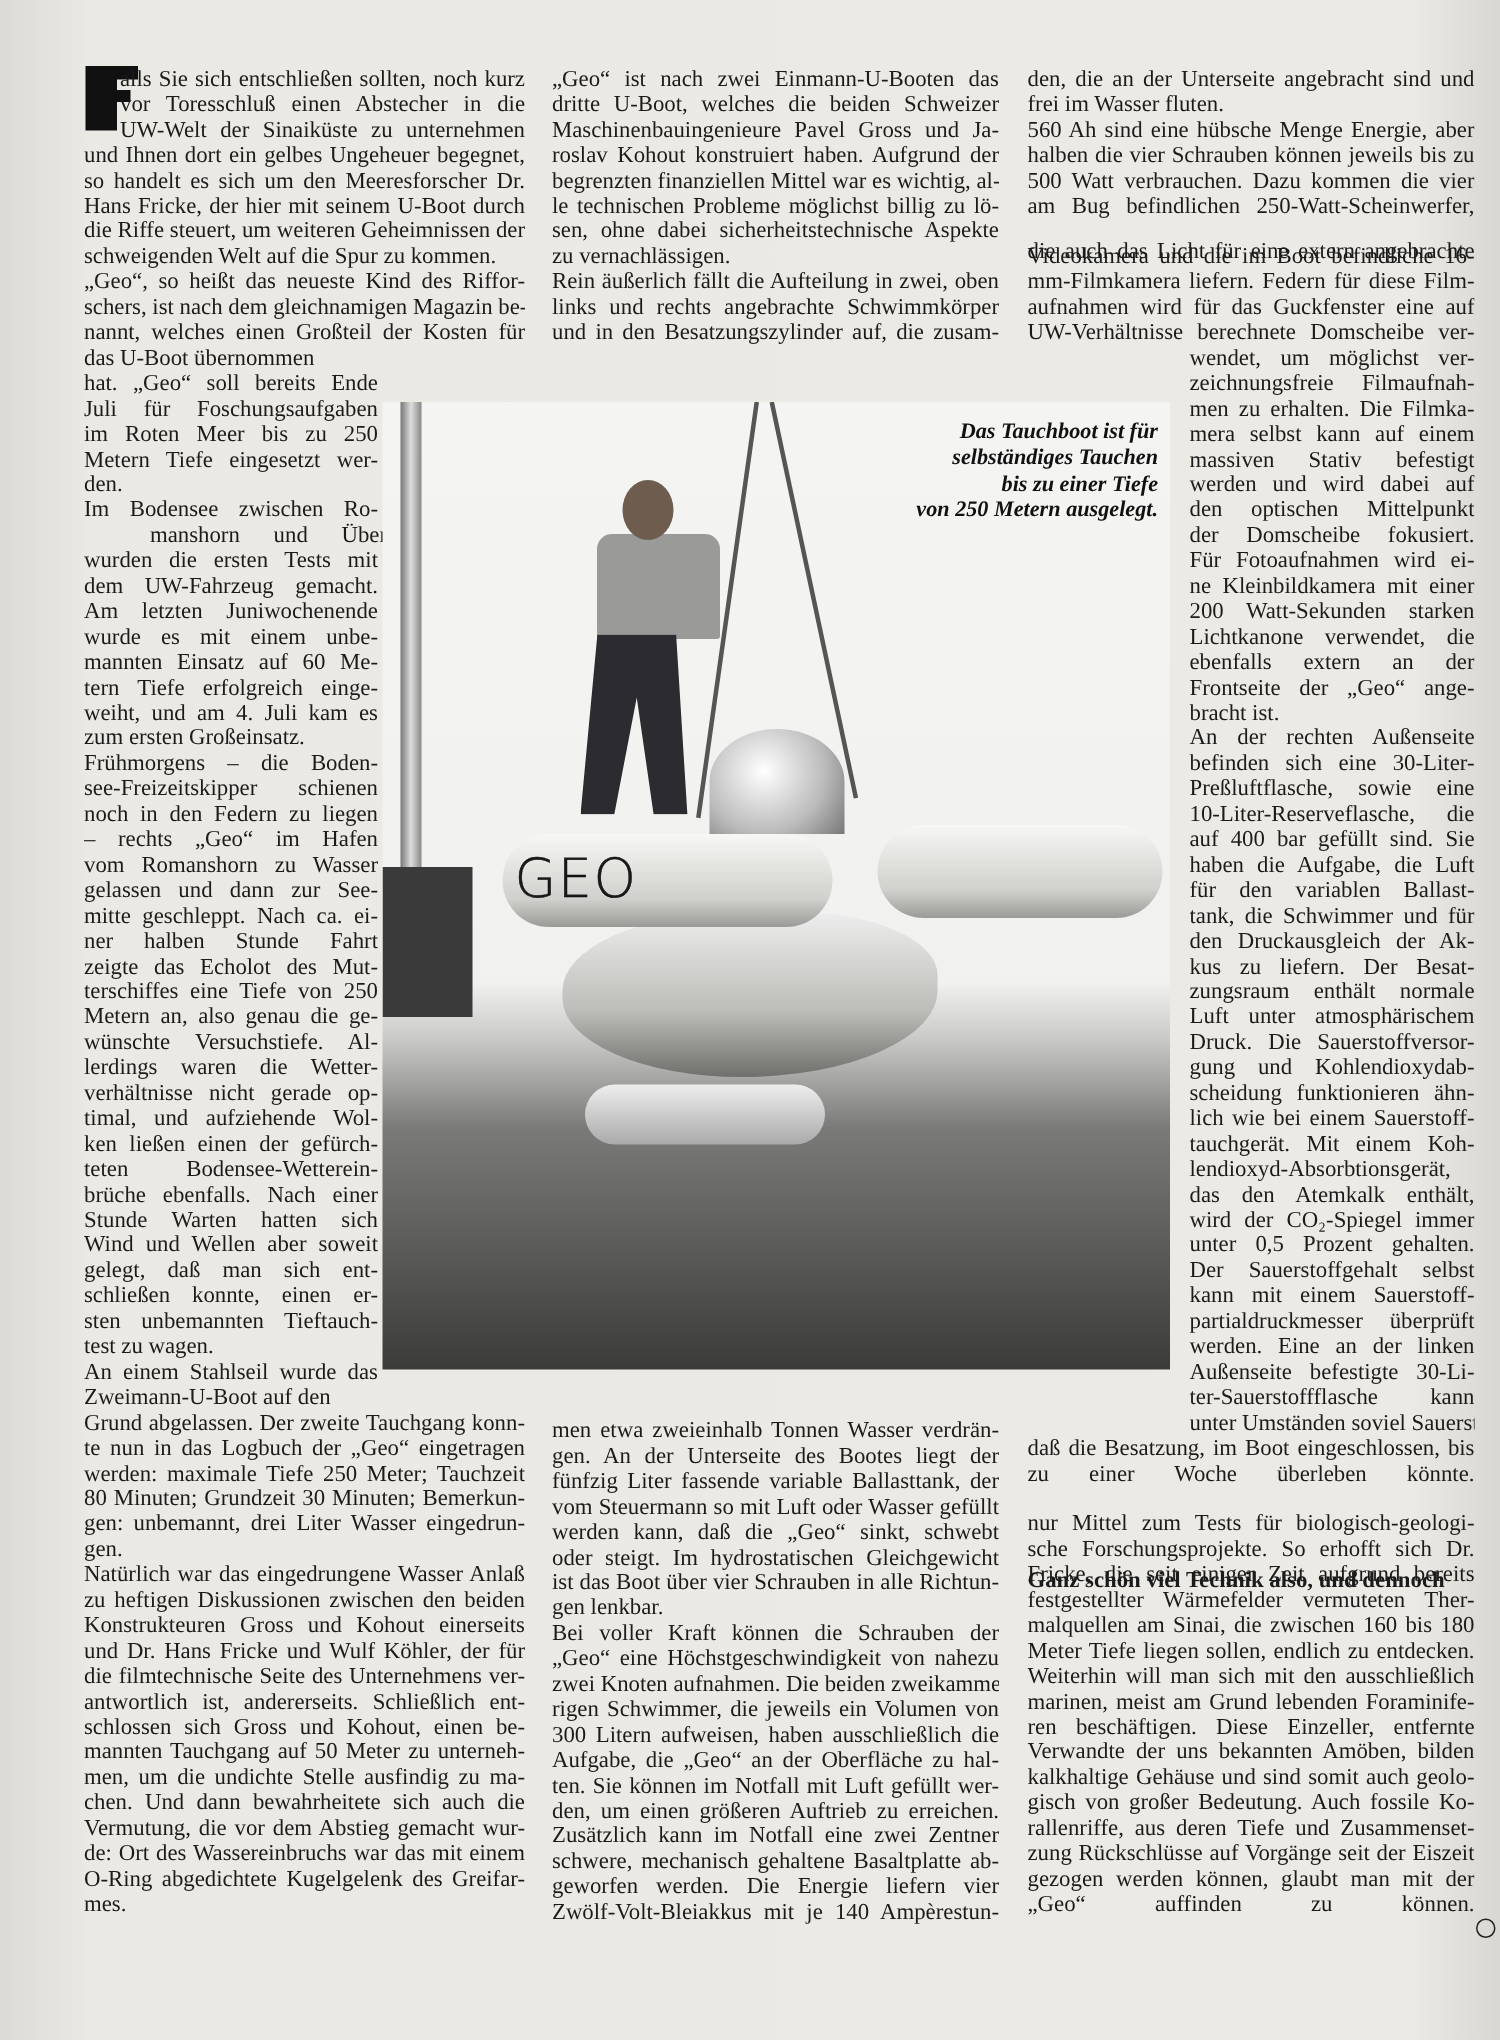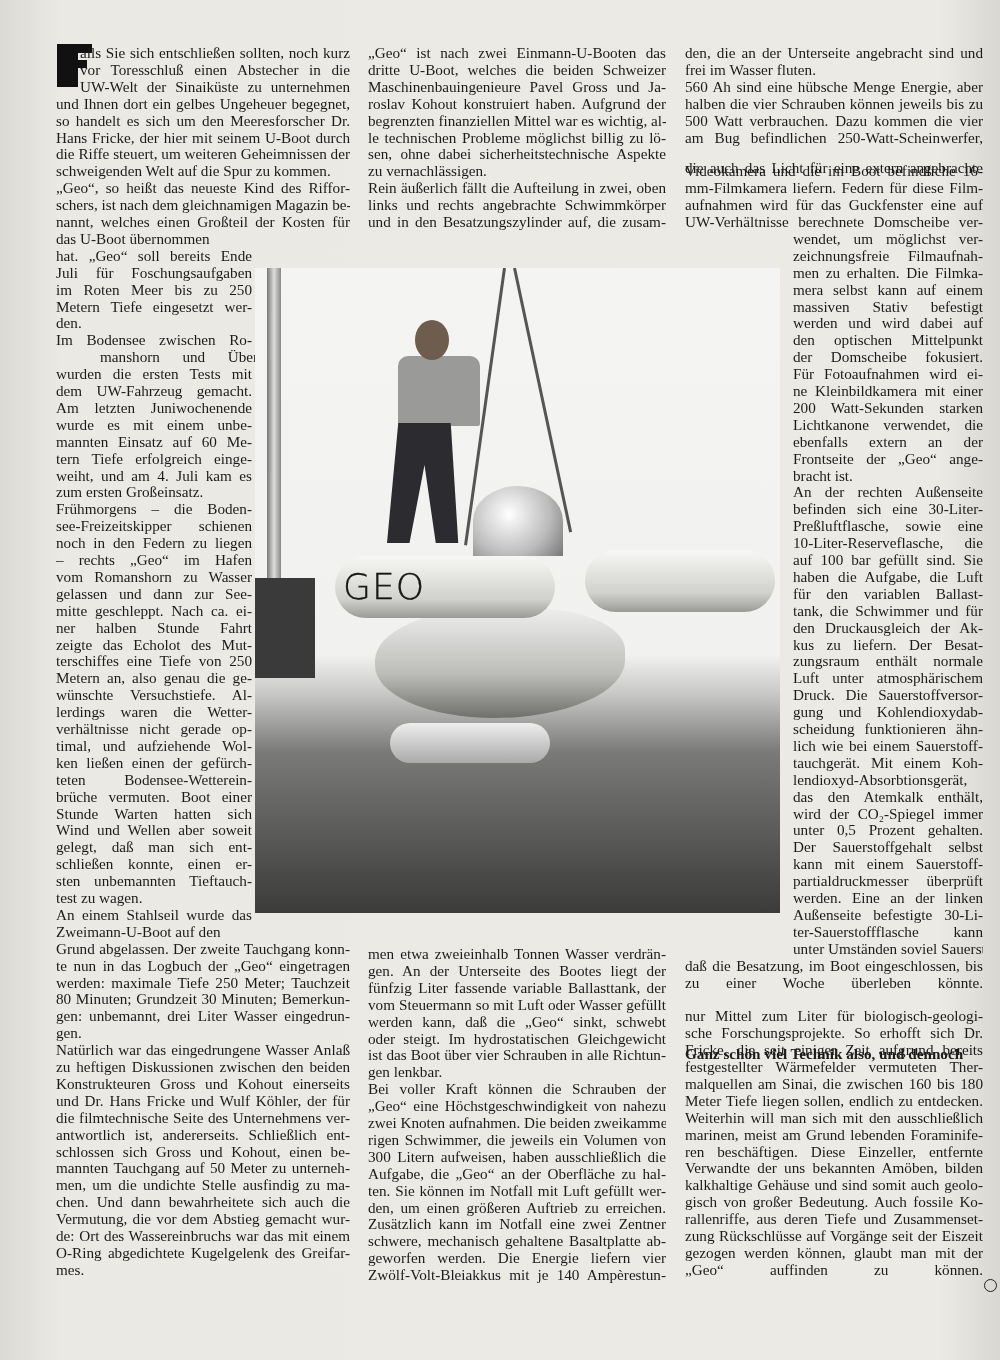--- a/index.html
+++ b/index.html
@@ -81,21 +81,21 @@
     <div class="line" style="left: 56px; top: 619.6px; width: 196px;">ner halben Stunde Fahrt</div>
     <div class="line" style="left: 56px; top: 636.5px; width: 196px;">zeigte das Echolot des Mut-</div>
     <div class="line" style="left: 56px; top: 653.4px; width: 196px;">terschiffes eine Tiefe von 250</div>
     <div class="line" style="left: 56px; top: 670.3px; width: 196px;">Metern an, also genau die ge-</div>
     <div class="line" style="left: 56px; top: 687.2px; width: 196px;">wünschte Versuchstiefe. Al-</div>
     <div class="line" style="left: 56px; top: 704.1px; width: 196px;">lerdings waren die Wetter-</div>
     <div class="line" style="left: 56px; top: 721px; width: 196px;">verhältnisse nicht gerade op-</div>
     <div class="line" style="left: 56px; top: 737.9px; width: 196px;">timal, und aufziehende Wol-</div>
     <div class="line" style="left: 56px; top: 754.8px; width: 196px;">ken ließen einen der gefürch-</div>
     <div class="line" style="left: 56px; top: 771.7px; width: 196px;">teten Bodensee-Wetterein-</div>
-    <div class="line" style="left: 56px; top: 788.6px; width: 196px;">brüche vermuten. Boot einer</div>
+    <div class="line" style="left: 56px; top: 788.6px; width: 196px;">brüche ebenfalls. Nach einer</div>
     <div class="line" style="left: 56px; top: 805.5px; width: 196px;">Stunde Warten hatten sich</div>
     <div class="line" style="left: 56px; top: 822.4px; width: 196px;">Wind und Wellen aber soweit</div>
     <div class="line" style="left: 56px; top: 839.3px; width: 196px;">gelegt, daß man sich ent-</div>
     <div class="line" style="left: 56px; top: 856.2px; width: 196px;">schließen konnte, einen er-</div>
     <div class="line" style="left: 56px; top: 873.1px; width: 196px;">sten unbemannten Tieftauch-</div>
     <div class="line last" style="left: 56px; top: 890px; width: 196px;">test zu wagen.</div>
     <div class="line" style="left: 56px; top: 906.9px; width: 196px;">An einem Stahlseil wurde das</div>
     <div class="line last" style="left: 56px; top: 923.8px; width: 178px;">Zweimann-U-Boot auf den</div>
     <div class="line" style="left: 56px; top: 940.7px; width: 294px;">Grund abgelassen. Der zweite Tauchgang konn-</div>
     <div class="line" style="left: 56px; top: 957.6px; width: 294px;">te nun in das Logbuch der „Geo“ eingetragen</div>
@@ -175,21 +175,21 @@
     <div class="line" style="left: 793px; top: 383px; width: 190px;">ne Kleinbildkamera mit einer</div>
     <div class="line" style="left: 793px; top: 399.9px; width: 190px;">200 Watt-Sekunden starken</div>
     <div class="line" style="left: 793px; top: 416.8px; width: 190px;">Lichtkanone verwendet, die</div>
     <div class="line" style="left: 793px; top: 433.7px; width: 190px;">ebenfalls extern an der</div>
     <div class="line" style="left: 793px; top: 450.6px; width: 190px;">Frontseite der „Geo“ ange-</div>
     <div class="line last" style="left: 793px; top: 467.5px; width: 190px;">bracht ist.</div>
     <div class="line" style="left: 793px; top: 484.4px; width: 190px;">An der rechten Außenseite</div>
     <div class="line" style="left: 793px; top: 501.3px; width: 190px;">befinden sich eine 30-Liter-</div>
     <div class="line" style="left: 793px; top: 518.2px; width: 190px;">Preßluftflasche, sowie eine</div>
     <div class="line" style="left: 793px; top: 535.1px; width: 190px;">10-Liter-Reserveflasche, die</div>
-    <div class="line" style="left: 793px; top: 552px; width: 190px;">auf 100 bar gefüllt sind. Sie</div>
+    <div class="line" style="left: 793px; top: 552px; width: 190px;">auf 400 bar gefüllt sind. Sie</div>
     <div class="line" style="left: 793px; top: 568.9px; width: 190px;">haben die Aufgabe, die Luft</div>
     <div class="line" style="left: 793px; top: 585.8px; width: 190px;">für den variablen Ballast-</div>
     <div class="line" style="left: 793px; top: 602.7px; width: 190px;">tank, die Schwimmer und für</div>
     <div class="line" style="left: 793px; top: 619.6px; width: 190px;">den Druckausgleich der Ak-</div>
     <div class="line" style="left: 793px; top: 636.5px; width: 190px;">kus zu liefern. Der Besat-</div>
     <div class="line" style="left: 793px; top: 653.4px; width: 190px;">zungsraum enthält normale</div>
     <div class="line" style="left: 793px; top: 670.3px; width: 190px;">Luft unter atmosphärischem</div>
     <div class="line" style="left: 793px; top: 687.2px; width: 190px;">Druck. Die Sauerstoffversor-</div>
     <div class="line" style="left: 793px; top: 704.1px; width: 190px;">gung und Kohlendioxydab-</div>
     <div class="line" style="left: 793px; top: 721px; width: 190px;">scheidung funktionieren ähn-</div>
@@ -202,21 +202,21 @@
     <div class="line" style="left: 793px; top: 839.3px; width: 190px;">Der Sauerstoffgehalt selbst</div>
     <div class="line" style="left: 793px; top: 856.2px; width: 190px;">kann mit einem Sauerstoff-</div>
     <div class="line" style="left: 793px; top: 873.1px; width: 190px;">partialdruckmesser überprüft</div>
     <div class="line" style="left: 793px; top: 890px; width: 190px;">werden. Eine an der linken</div>
     <div class="line" style="left: 793px; top: 906.9px; width: 190px;">Außenseite befestigte 30-Li-</div>
     <div class="line" style="left: 793px; top: 923.8px; width: 190px;">ter-Sauerstoffflasche kann</div>
     <div class="line" style="left: 793px; top: 940.7px; width: 190px;">unter Umständen soviel Sauerstoff bereitstellen,</div>
     <div class="line" style="left: 685px; top: 957.6px; width: 298px;">daß die Besatzung, im Boot eingeschlossen, bis</div>
     <div class="line" style="left: 685px; top: 974.5px; width: 298px;">zu einer Woche überleben könnte.</div>
     <div class="line last" style="left: 685px; top: 1046px; width: 298px; font-weight: bold;">Ganz schön viel Technik also, und dennoch</div>
-    <div class="line" style="left: 685px; top: 1008.3px; width: 298px;">nur Mittel zum Liter für biologisch-geologi-</div>
+    <div class="line" style="left: 685px; top: 1008.3px; width: 298px;">nur Mittel zum Tests für biologisch-geologi-</div>
     <div class="line" style="left: 685px; top: 1025.2px; width: 298px;">sche Forschungsprojekte. So erhofft sich Dr.</div>
     <div class="line" style="left: 685px; top: 1042.1px; width: 298px;">Fricke, die seit einiger Zeit aufgrund bereits</div>
     <div class="line" style="left: 685px; top: 1059px; width: 298px;">festgestellter Wärmefelder vermuteten Ther-</div>
     <div class="line" style="left: 685px; top: 1075.9px; width: 298px;">malquellen am Sinai, die zwischen 160 bis 180</div>
     <div class="line" style="left: 685px; top: 1092.8px; width: 298px;">Meter Tiefe liegen sollen, endlich zu entdecken.</div>
     <div class="line" style="left: 685px; top: 1109.7px; width: 298px;">Weiterhin will man sich mit den ausschließlich</div>
     <div class="line" style="left: 685px; top: 1126.6px; width: 298px;">marinen, meist am Grund lebenden Foraminife-</div>
     <div class="line" style="left: 685px; top: 1143.5px; width: 298px;">ren beschäftigen. Diese Einzeller, entfernte</div>
     <div class="line" style="left: 685px; top: 1160.4px; width: 298px;">Verwandte der uns bekannten Amöben, bilden</div>
     <div class="line" style="left: 685px; top: 1177.3px; width: 298px;">kalkhaltige Gehäuse und sind somit auch geolo-</div>
@@ -234,15 +234,21 @@
   <div class="cable2"></div>
   <div class="man-shirt"></div>
   <div class="man-head"></div>
   <div class="man-jeans"></div>
   <div class="dome"></div>
   <div class="hull"></div>
   <div class="float-l"></div>
   <div class="float-r"></div>
   <div class="pod"></div>
   <div class="geo-label">GEO</div>
+  <div class="caption">
+    <div>Das Tauchboot ist für</div>
+    <div>selbständiges Tauchen</div>
+    <div>bis zu einer Tiefe</div>
+    <div>von 250 Metern ausgelegt.</div>
+  </div>
 </div>
 
 <div class="end-mark"></div>
 
 </body></html>

